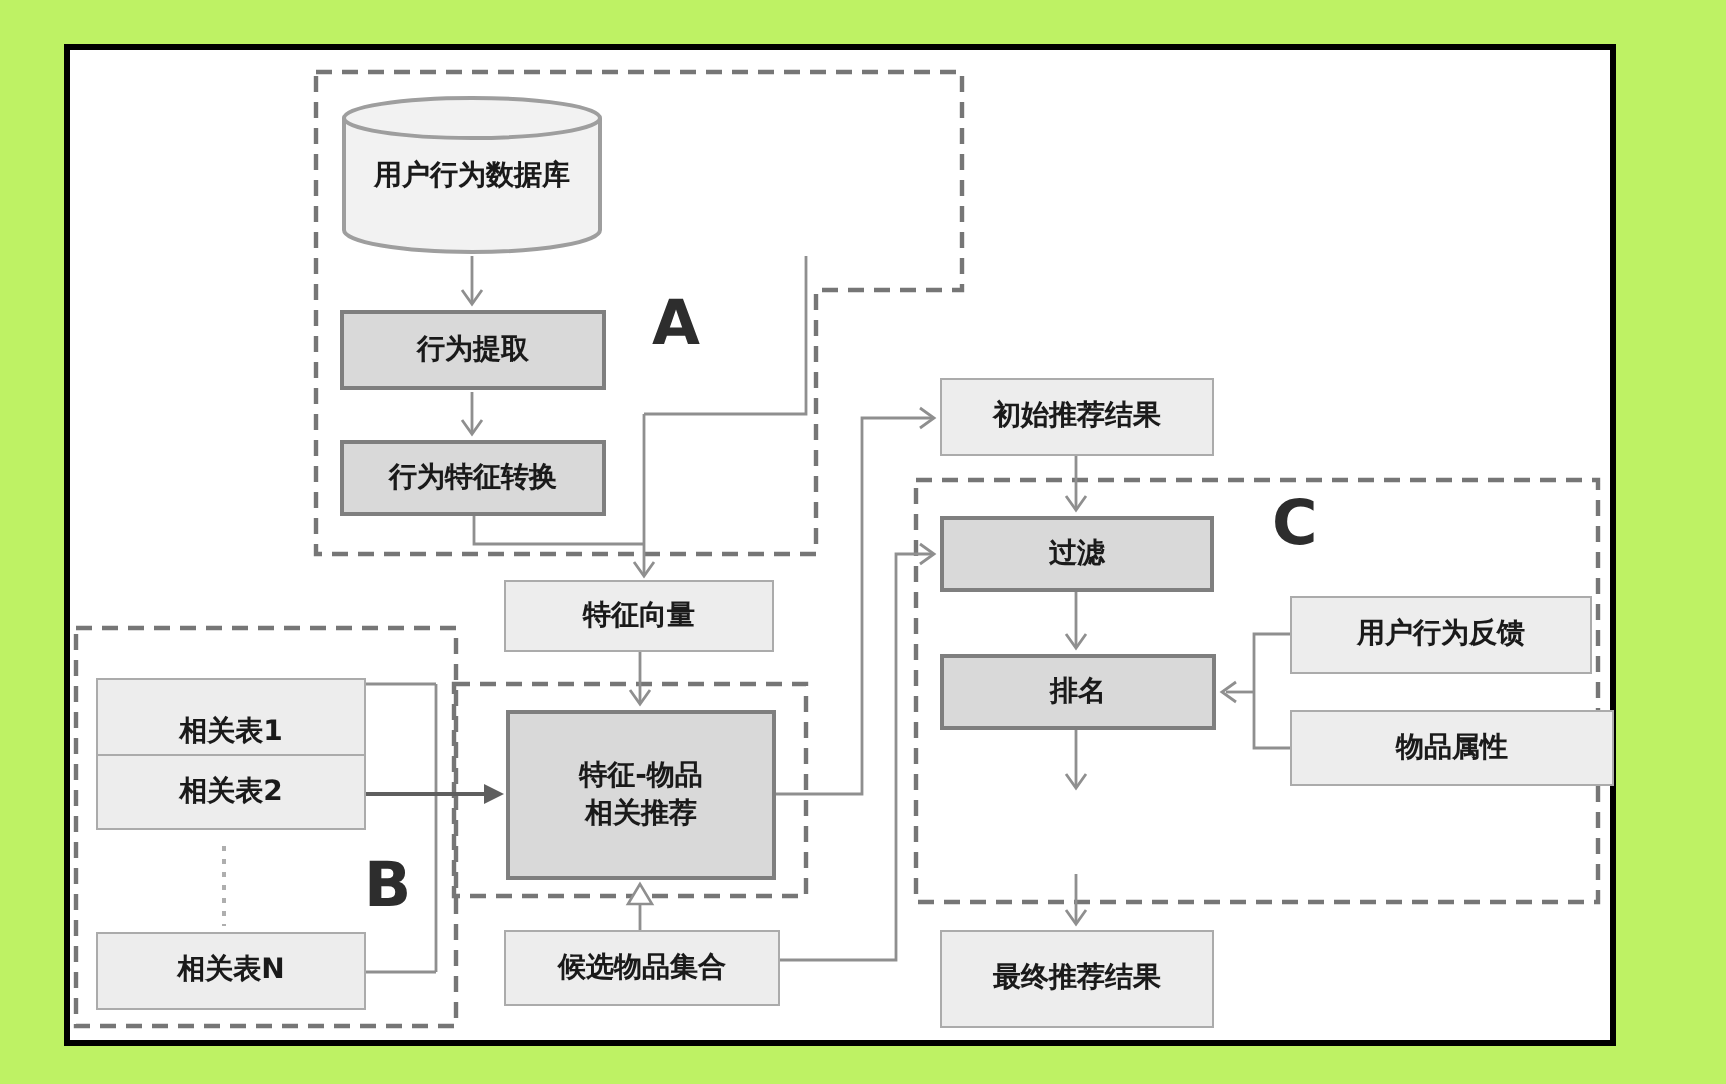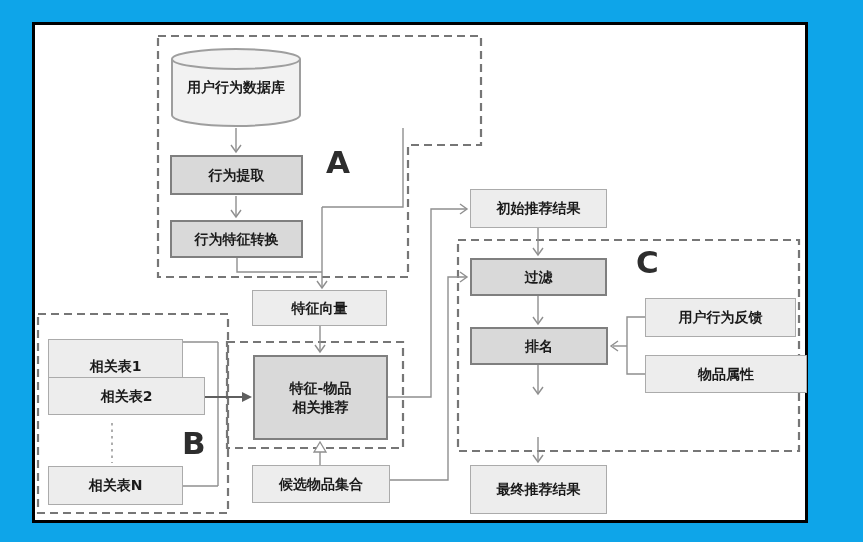--- a/index.html
+++ b/index.html
@@ -1,19 +1,19 @@
 <!DOCTYPE html>
 <html style="--frame: #000000; --dashed: #767676; --line: #8f8f8f; --box-dark-fill: #d9d9d9; --box-dark-border: #7f7f7f; --box-light-fill: #ededed; --box-light-border: #ababab; --cylinder-fill: #f2f2f2; --cylinder-border: #9e9e9e;"><head>
 <meta charset="utf-8">
 <style>
   html,body{margin:0;padding:0;background:#ffffff;}
   .stage{
     position:relative;
     width:863px;height:542px;
-    background:#0ea5e9;
+    background:#bef264;
     font-family:"DejaVu Sans","Liberation Sans",sans-serif;
     overflow:hidden;
   }
   .frame{
     position:absolute;left:32px;top:22px;width:776px;height:501px;
     border:3px solid var(--frame,#000);
     box-sizing:border-box;
     background:#ffffff;
   }
   svg.overlay{position:absolute;left:0;top:0;width:863px;height:542px;}
@@ -57,21 +57,21 @@
   .p-firec{left:253px;top:355px;width:135px;height:85px;}
   .p-cand{left:252px;top:465px;width:138px;height:38px;}
   .p-init{left:470px;top:189px;width:137px;height:39px;}
   .p-filter{left:470px;top:258px;width:137px;height:38px;}
   .p-rank{left:470px;top:327px;width:138px;height:38px;}
   .p-expl{left:470px;top:397px;width:137px;height:40px;}
   .p-final{left:470px;top:465px;width:137px;height:49px;}
   .p-feedback{left:645px;top:298px;width:151px;height:39px;}
   .p-itemattr{left:645px;top:355px;width:162px;height:38px;}
   .p-t1{left:48px;top:339px;width:135px;height:55px;}
-  .p-t2{left:48px;top:377px;width:157px;height:38px;}
+  .p-t2{left:48px;top:377px;width:135px;height:38px;}
   .p-tn{left:48px;top:466px;width:135px;height:39px;}
   .p-a{left:326px;top:147px;}
   .p-b{left:182px;top:428px;}
   .p-c{left:636px;top:247px;}
 </style>
 </head>
 <body>
 
 <div class="stage">
 

